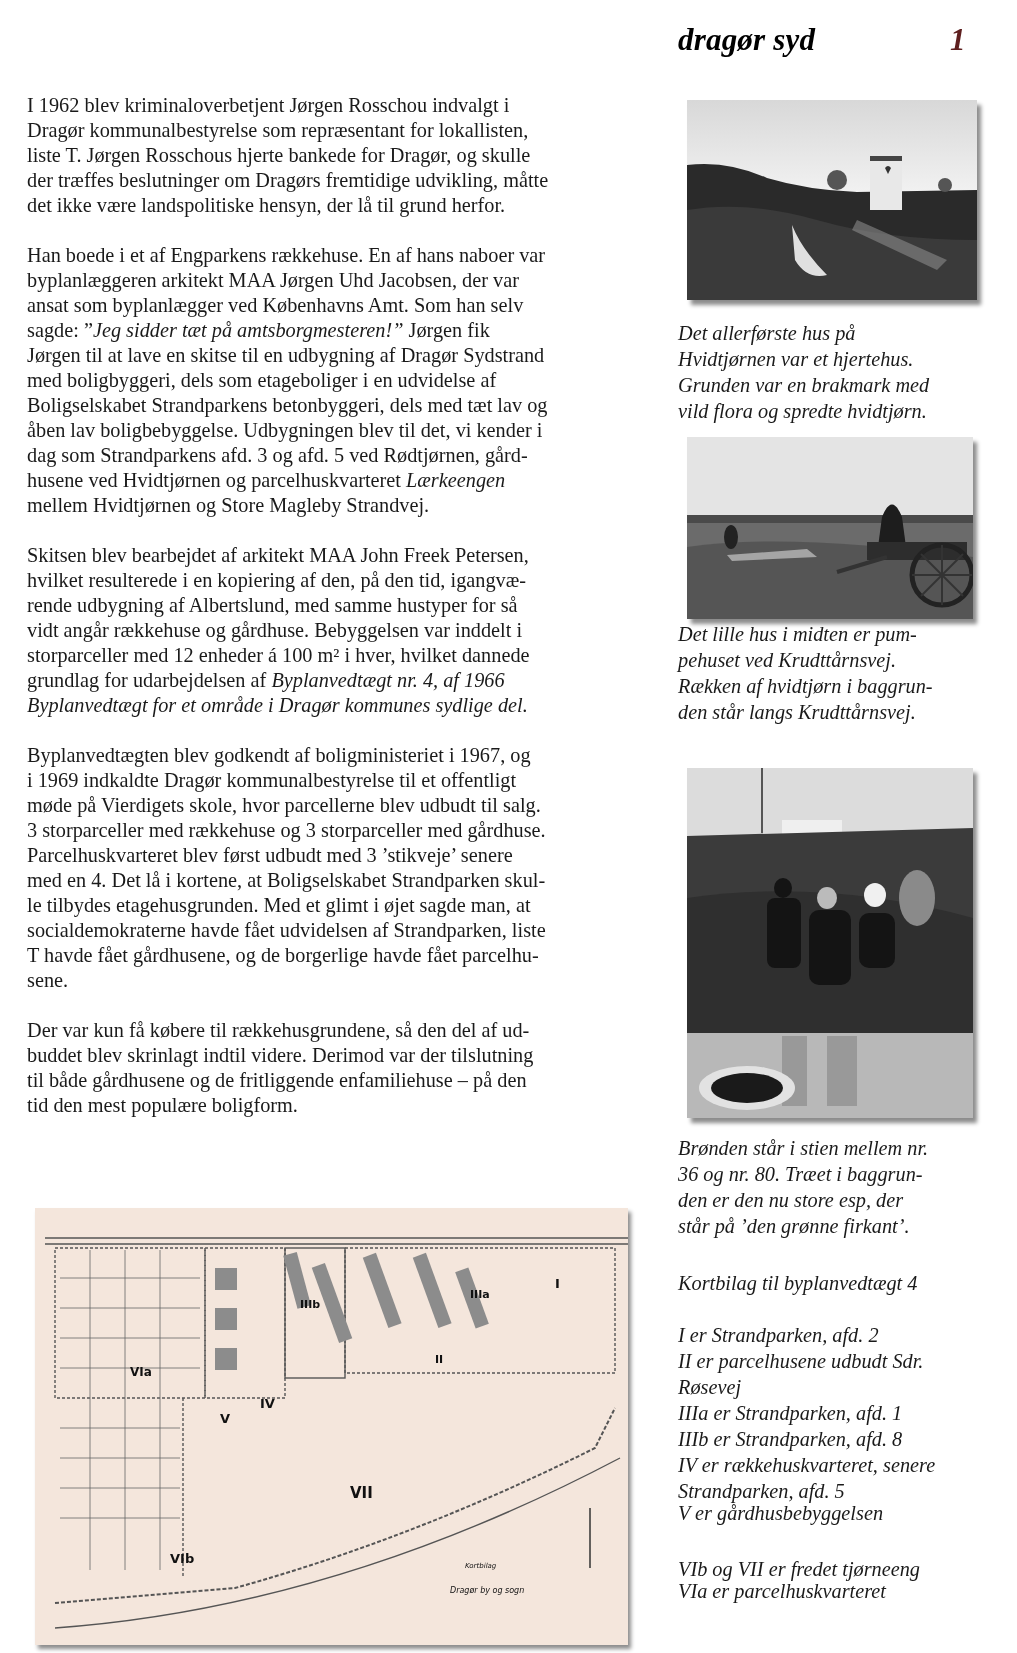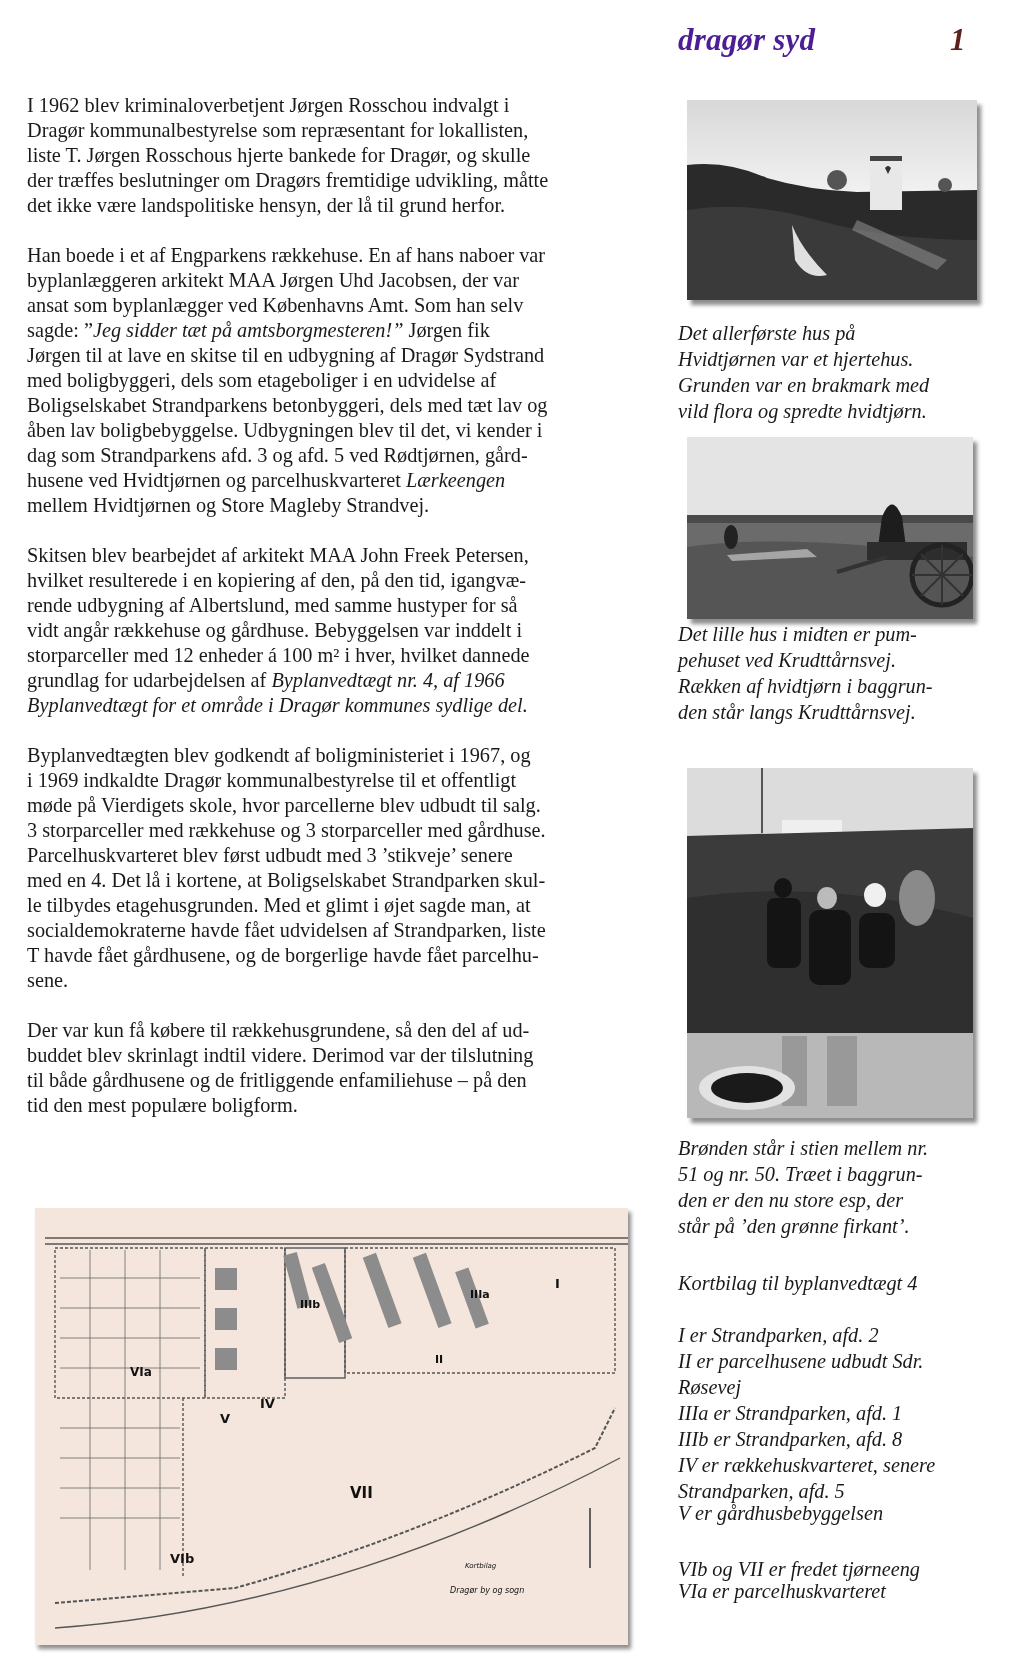--- a/index.html
+++ b/index.html
@@ -1,19 +1,19 @@
 <!DOCTYPE html>
 <html><head>
 <meta charset="utf-8">
 <style>
   html, body { margin:0; padding:0; background:#ffffff; }
   body { width:1017px; height:1653px; position:relative; overflow:hidden;
          font-family:"Liberation Serif", "DejaVu Serif", serif; color:#1a1a1a; }
   .header-title { position:absolute; left:678px; top:22px; font-size:31px; font-weight:bold;
-         font-style:italic; color:#4c1d95; letter-spacing:0.2px; }
+         font-style:italic; color:#000000; letter-spacing:0.2px; }
   .page-number { position:absolute; left:950px; top:22px; font-size:31px; font-weight:bold;
          font-style:italic; color:#5e1f1f; }
   .main { position:absolute; left:27px; top:93px; width:600px; font-size:20.3px; line-height:25px; }
   .main p { margin:0 0 25px 0; white-space:pre-line; }
   .main p.p1 { }
   .main i { font-style:italic; }
   .caption { position:absolute; left:678px; width:330px; font-size:20.3px; line-height:26px;
              font-style:italic; white-space:pre-line; }
   .photo { position:absolute; box-shadow:4px 5px 4px rgba(0,0,0,0.45); overflow:hidden; }
   .photo svg { display:block; width:100%; height:100%; }
@@ -138,21 +138,21 @@
         <rect x="172" y="145" width="36" height="55" rx="10"></rect>
     </g>
     <rect y="265" width="286" height="85" fill="#b8b8b8"></rect>
     <rect x="95" y="268" width="25" height="70" fill="#7a7a7a" opacity="0.5"></rect>
     <rect x="140" y="268" width="30" height="70" fill="#7a7a7a" opacity="0.5"></rect>
     <ellipse cx="60" cy="320" rx="48" ry="22" fill="#e2e2e2"></ellipse>
     <ellipse cx="60" cy="320" rx="36" ry="15" fill="#1a1a1a"></ellipse>
   </svg>
 </div>
 <div class="caption" style="top:1135px;">Brønden står i stien mellem nr.
-51 og nr. 50. Træet i baggrun-
+36 og nr. 80. Træet i baggrun-
 den er den nu store esp, der
 står på ’den grønne firkant’.</div>
 
 <div class="map">
   <svg viewBox="0 0 593 437" preserveAspectRatio="none">
     <g stroke="#555" stroke-width="1.4" fill="none">
       <line x1="10" y1="30" x2="593" y2="30"></line>
       <line x1="10" y1="36" x2="593" y2="36"></line>
       <rect x="20" y="40" width="150" height="150" stroke-dasharray="3 2"></rect>
       <rect x="170" y="40" width="80" height="150" stroke-dasharray="3 2"></rect>

